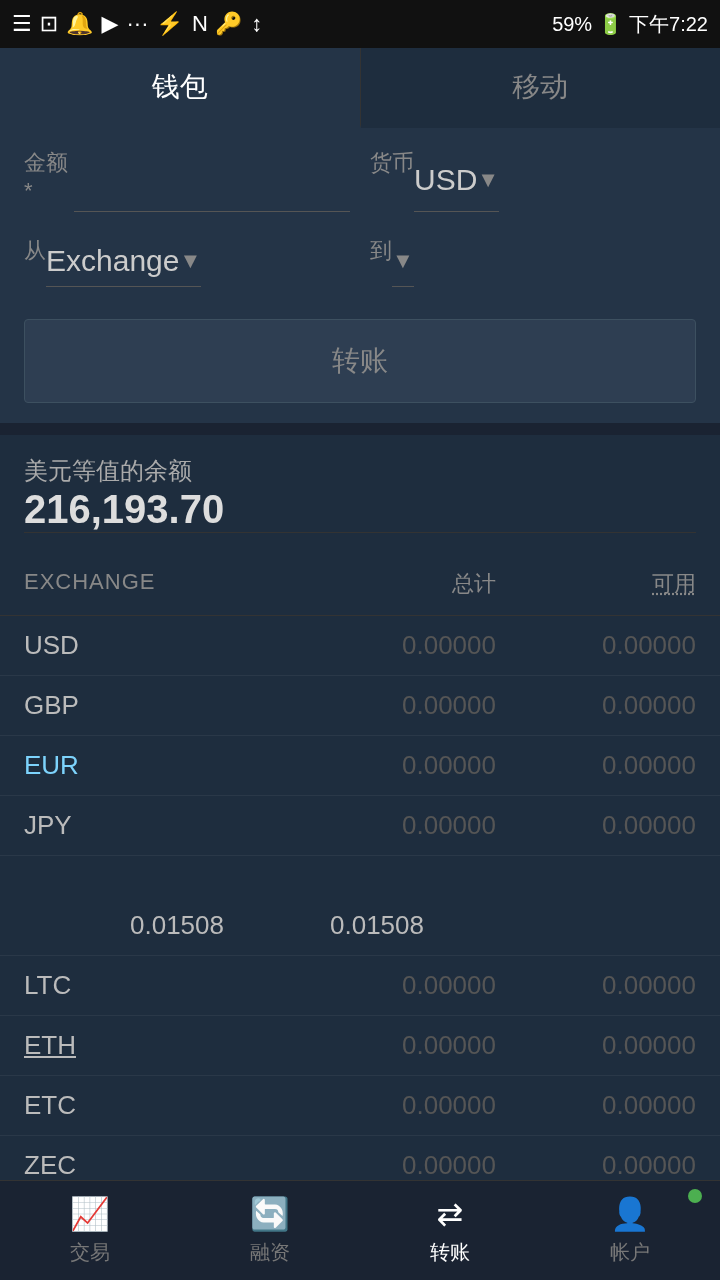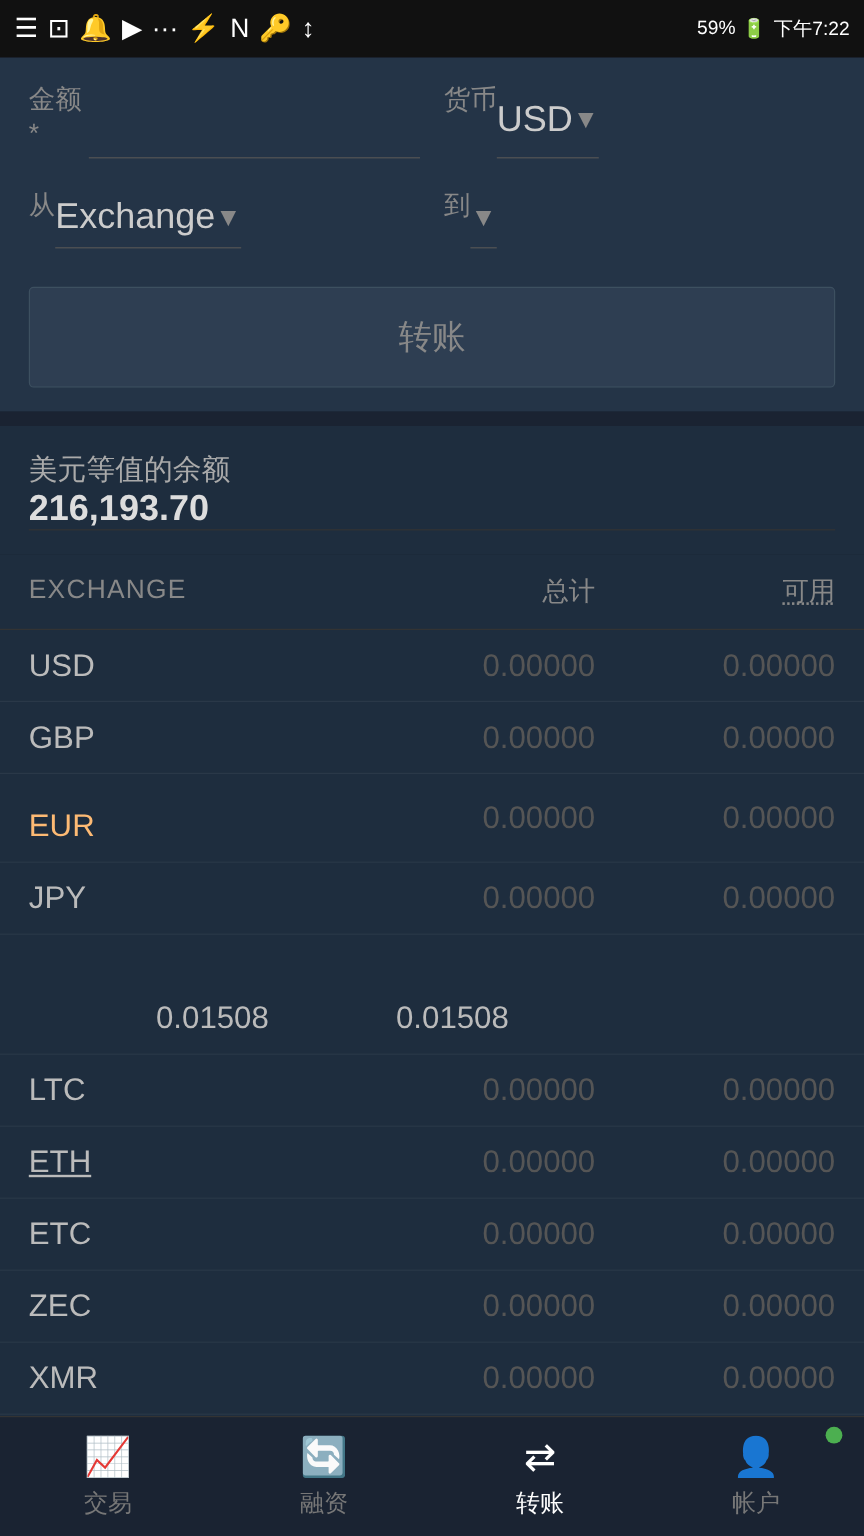--- a/index.html
+++ b/index.html
@@ -19,21 +19,21 @@
       height: 48px;
       background: #111;
       display: flex;
       align-items: center;
       justify-content: space-between;
       padding: 0 12px;
       color: #fff;
       font-size: 22px;
     }
     .status-left { display: flex; align-items: center; gap: 8px; }
-    .status-right { display: flex; align-items: center; gap: 6px; font-size: 16px; }
+    .status-right { display: flex; align-items: center; gap: 6px; font-size: 20px; }
 
     
     .tab-bar {
       width: 720px;
       height: 80px;
       display: flex;
       background: #1e2d3e;
     }
     .tab {
       flex: 1;
@@ -137,21 +137,21 @@
       border-bottom: 1px solid #333;
       flex-direction: column;
     }
 
     .balance-label {
       font-size: 24px;
       color: #aaa;
     }
 
     .balance-value {
-      font-size: 30px;
+      font-size: 40px;
       color: #ddd;
       font-weight: bold;
     }
 
     
     .exchange-table {
       background: #1e2d3e;
     }
 
     .table-header {
@@ -283,20 +283,28 @@
       <span>🔑</span>
       <span>↕</span>
     </div>
     <div class="status-right">
       <span>59%</span>
       <span>🔋</span>
       <span>下午7:22</span>
     </div>
   </div>
 
+  <div class="tab-bar">
+    <div class="tab active">
+      <span>钱包</span>
+    </div>
+    <div class="tab">
+      <span>移动</span>
+    </div>
+  </div>
 
   <div class="transfer-form">
     <div class="form-row">
 
       <div class="form-group">
         <span class="form-label">金额 *</span>
         <input class="form-input" type="text" value="" style="">
       </div>
 
       <div class="form-group">
@@ -349,21 +357,21 @@
       <span class="cell-currency" style="color:#bbb;">USD</span>
       <span class="cell-total"><span><span style="color:#555;">0.</span><span style="color:#555;">00000</span></span></span>
       <span class="cell-available"><span><span style="color:#555;">0.</span><span style="color:#555;">00000</span></span></span>
     </div>
         <div class="table-row currency-row-zero">
       <span class="cell-currency" style="color:#bbb;">GBP</span>
       <span class="cell-total"><span><span style="color:#555;">0.</span><span style="color:#555;">00000</span></span></span>
       <span class="cell-available"><span><span style="color:#555;">0.</span><span style="color:#555;">00000</span></span></span>
     </div>
         <div class="table-row currency-row-zero">
-      <span class="cell-currency" style="color:#fdba74;margin-top:14px;">EUR</span>
+      <span class="cell-currency" style="color:#7dd3fc;">EUR</span>
       <span class="cell-total"><span><span style="color:#555;">0.</span><span style="color:#555;">00000</span></span></span>
       <span class="cell-available"><span><span style="color:#555;">0.</span><span style="color:#555;">00000</span></span></span>
     </div>
         <div class="table-row currency-row-zero">
       <span class="cell-currency" style="color:#bbb;">JPY</span>
       <span class="cell-total"><span><span style="color:#555;">0.</span><span style="color:#555;">00000</span></span></span>
       <span class="cell-available"><span><span style="color:#555;">0.</span><span style="color:#555;">00000</span></span></span>
     </div>
         <div class="table-row btc-row">
       <span class="cell-total"><span style="color:#bbb;">0.01508</span></span>

